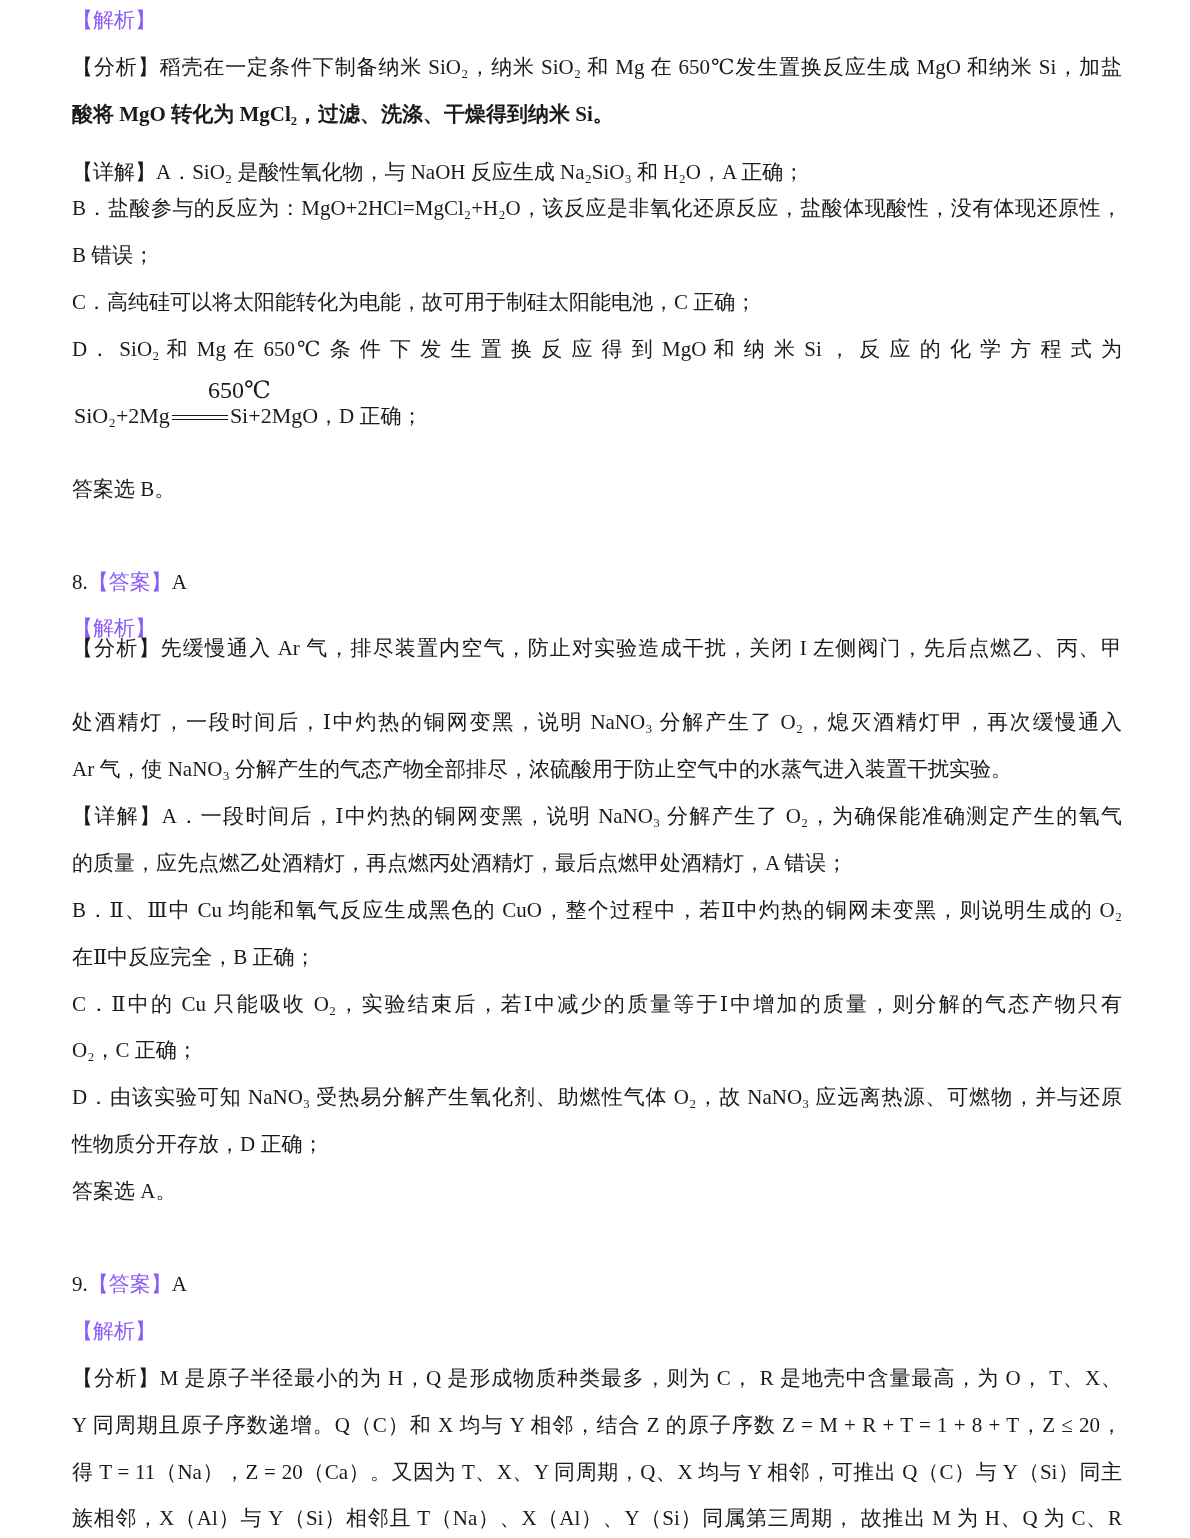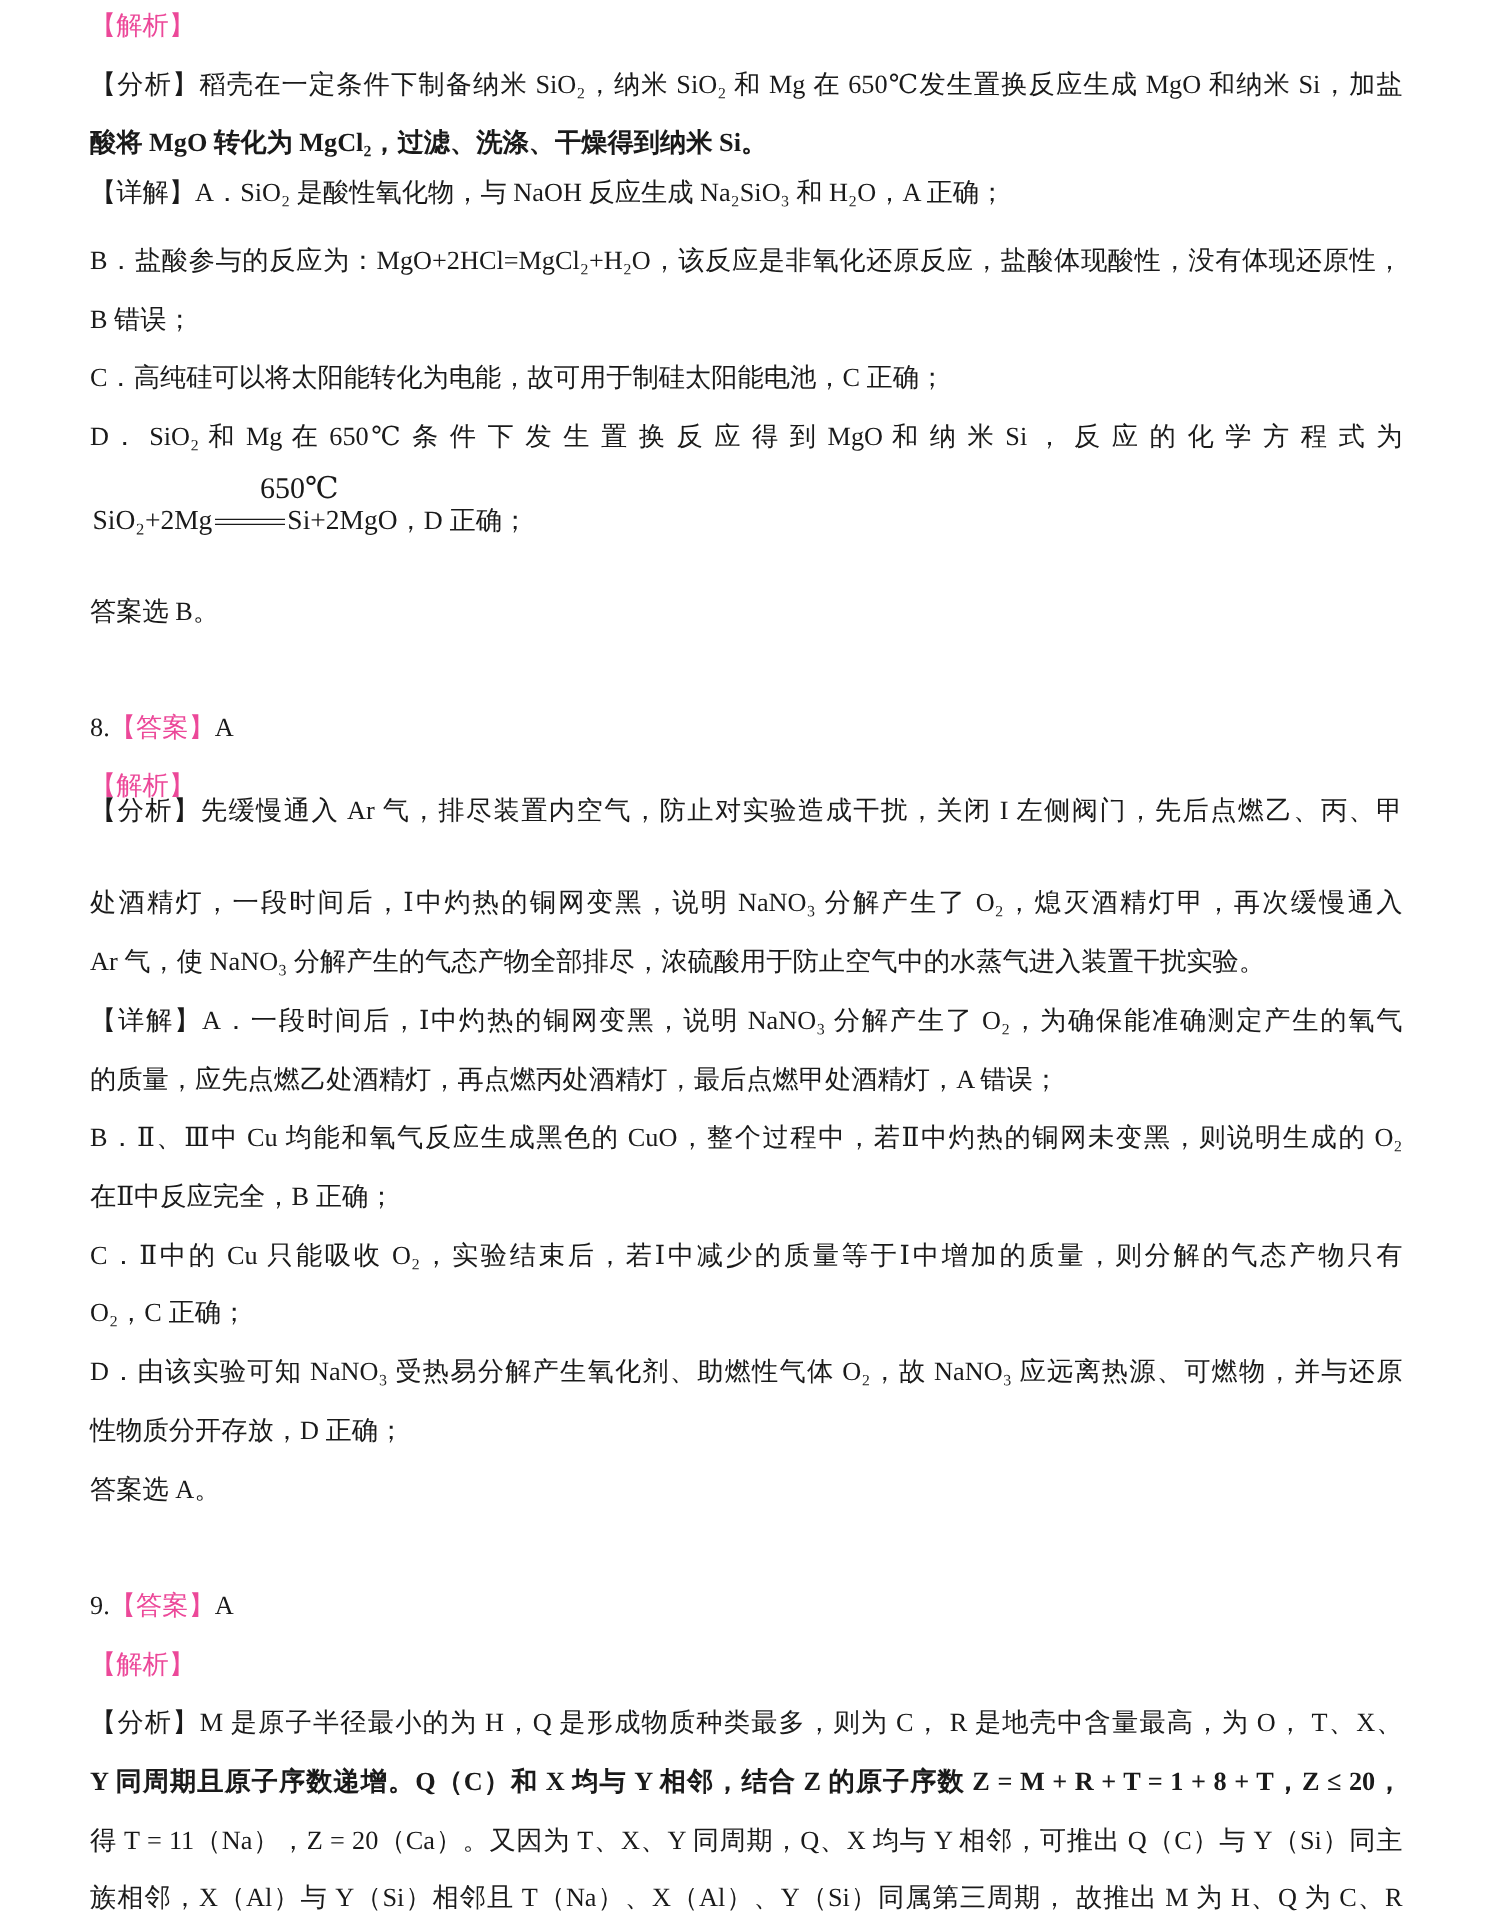--- a/index.html
+++ b/index.html
@@ -7,21 +7,21 @@
     width: 1190px; height: 1538px; overflow: hidden; position: relative;
     font-family: "Liberation Serif", "DejaVu Serif", serif;
     color: #1a1a1a;
   }
   .page { position: absolute; left: 0; top: 0; width: 1190px; height: 1538px; }
   .line {
     position: absolute; left: 72px; width: 1050px;
     font-size: 21px; line-height: 28px; white-space: nowrap;
   }
   .line.justify { text-align: justify; text-align-last: justify; }
-  .blue { color: #ec4899; }
+  .blue { color: #8b5cf6; }
   .eq { position: absolute; left: 74px; font-size: 22px; white-space: nowrap; }
   .eq .arrow {
     display: inline-block; position: relative; width: 56px; height: 10px; vertical-align: middle; margin: 0 2px;
   }
   .eq .arrow::before, .eq .arrow::after {
     content: ""; position: absolute; left: 0; right: 0; height: 1px; background: #1a1a1a;
   }
   .eq .arrow::before { top: 2px; }
   .eq .arrow::after { top: 6px; }
   .eq .cond { position: absolute; left: 134px; top: -26px; font-size: 24px; }
@@ -29,21 +29,21 @@
 </head>
 <body>
 
 <div class="page">
 
   <div class="line blue" style="top:6px;">【解析】</div>
 
   <div class="line justify" style="top:53px;"><span>【分析】</span><span>稻壳在一定条件下制备纳米 SiO₂，纳米 SiO₂ 和 Mg 在 650℃发生置换反应生成 MgO 和纳米 Si，加盐</span></div>
   <div class="line" style="top:100px;font-weight:bold;">酸将 MgO 转化为 MgCl₂，过滤、洗涤、干燥得到纳米 Si。</div>
 
-  <div class="line" style="top:140px;"><span>【详解】</span><span>A．SiO₂ 是酸性氧化物，与 NaOH 反应生成 Na₂SiO₃ 和 H₂O，A 正确；</span></div>
+  <div class="line" style="top:158px;"><span>【详解】</span><span>A．SiO₂ 是酸性氧化物，与 NaOH 反应生成 Na₂SiO₃ 和 H₂O，A 正确；</span></div>
   <div class="line justify" style="top:194px;">B．盐酸参与的反应为：MgO+2HCl=MgCl₂+H₂O，该反应是非氧化还原反应，盐酸体现酸性，没有体现还原性，</div>
   <div class="line" style="top:241px;">B 错误；</div>
   <div class="line" style="top:288px;">C．高纯硅可以将太阳能转化为电能，故可用于制硅太阳能电池，C 正确；</div>
   <div class="line justify" style="top:335px;">D． SiO₂ 和 Mg 在 650℃ 条 件 下 发 生 置 换 反 应 得 到 MgO 和 纳 米 Si ， 反 应 的 化 学 方 程 式 为</div>
 
   <div class="eq" style="top:402px;">
     <span>SiO₂+2Mg</span><span class="arrow"></span><span class="cond">650℃</span><span>Si+2MgO</span><span style="font-size:21px;">，D 正确；</span>
   </div>
 
   <div class="line" style="top:475px;">答案选 B。</div>
@@ -62,17 +62,17 @@
   <div class="line justify" style="top:990px;">C．Ⅱ中的 Cu 只能吸收 O₂，实验结束后，若Ⅰ中减少的质量等于Ⅰ中增加的质量，则分解的气态产物只有</div>
   <div class="line" style="top:1036px;">O₂，C 正确；</div>
   <div class="line justify" style="top:1083px;">D．由该实验可知 NaNO₃ 受热易分解产生氧化剂、助燃性气体 O₂，故 NaNO₃ 应远离热源、可燃物，并与还原</div>
   <div class="line" style="top:1130px;">性物质分开存放，D 正确；</div>
   <div class="line" style="top:1177px;">答案选 A。</div>
 
   <div class="line" style="top:1270px;"><span>9.</span><span class="blue">【答案】</span><span>A</span></div>
   <div class="line blue" style="top:1317px;">【解析】</div>
 
   <div class="line justify" style="top:1364px;"><span>【分析】</span><span>M 是原子半径最小的为 H，Q 是形成物质种类最多，则为 C， R 是地壳中含量最高，为 O， T、X、</span></div>
-  <div class="line justify" style="top:1411px;font-weight:bold;">Y 同周期且原子序数递增。Q（C）和 X 均与 Y 相邻，结合 Z 的原子序数 Z = M + R + T = 1 + 8 + T，Z ≤ 20，</div>
+  <div class="line justify" style="top:1411px;">Y 同周期且原子序数递增。Q（C）和 X 均与 Y 相邻，结合 Z 的原子序数 Z = M + R + T = 1 + 8 + T，Z ≤ 20，</div>
   <div class="line justify" style="top:1458px;">得 T = 11（Na），Z = 20（Ca）。又因为 T、X、Y 同周期，Q、X 均与 Y 相邻，可推出 Q（C）与 Y（Si）同主</div>
   <div class="line justify" style="top:1504px;">族相邻，X（Al）与 Y（Si）相邻且 T（Na）、X（Al）、Y（Si）同属第三周期， 故推出 M 为 H、Q 为 C、R</div>
 
 </div>
 
 </body></html>

